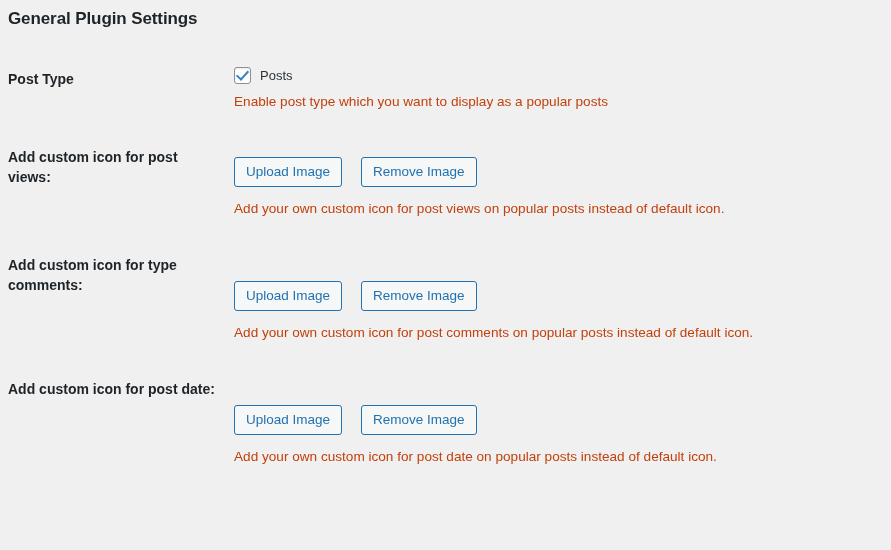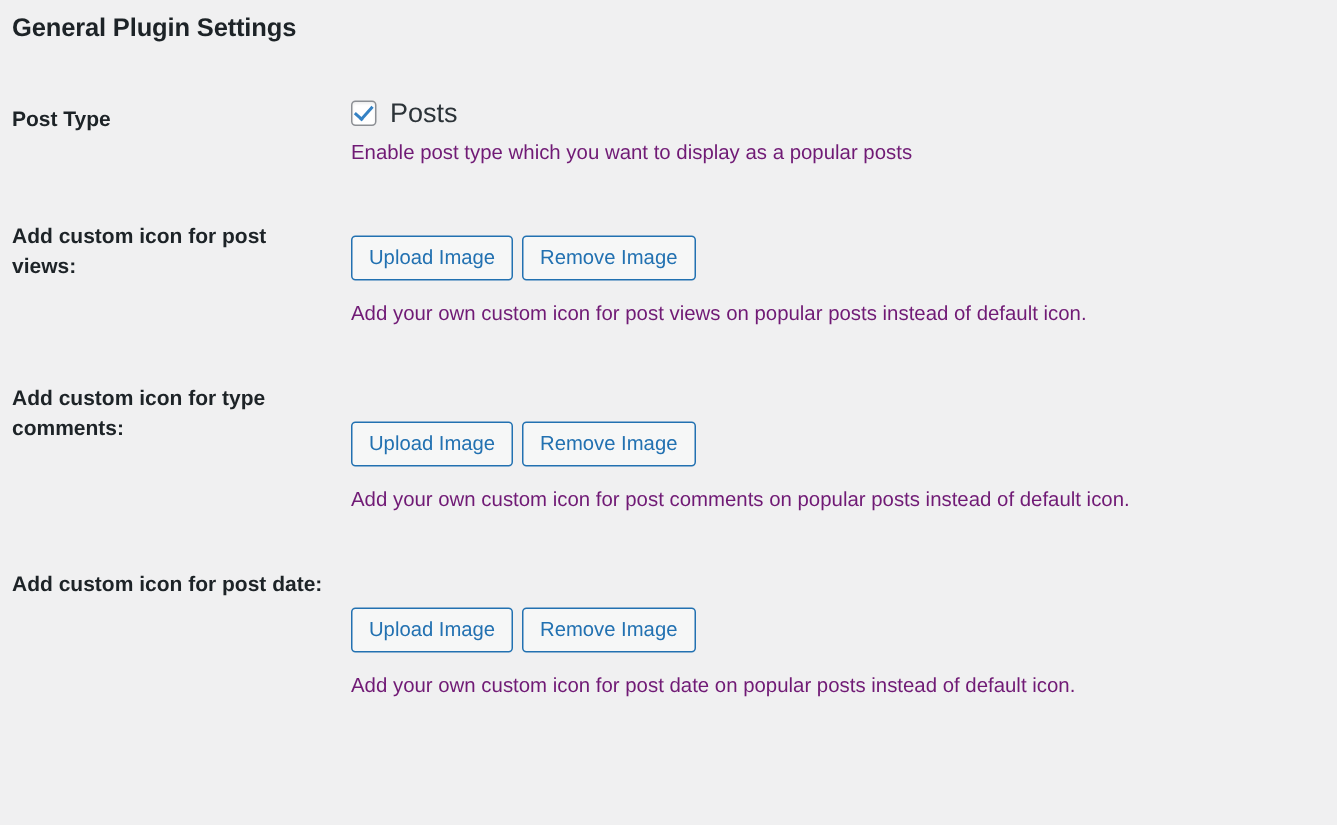--- a/index.html
+++ b/index.html
@@ -85,29 +85,29 @@
     position: absolute;
     left: 4px;
     top: 0px;
     width: 5px;
     height: 10px;
     border: solid #3582c4;
     border-width: 0 2.4px 2.4px 0;
     transform: rotate(42deg);
   }
   .cb-label {
-    font-size: 18px;
+    font-size: 13px;
     color: #2c3338;
     line-height: 19px;
   }
 
   
   .btn-row {
     display: flex;
-    gap: 6px;
+    gap: 19px;
     align-items: center;
   }
   .btn {
     box-sizing: border-box;
     display: inline-flex;
     align-items: center;
     justify-content: center;
     height: 30px;
     padding: 0 11px;
     background: #f6f7f7;
@@ -117,21 +117,21 @@
     font-family: "Liberation Sans", sans-serif;
     font-size: 13.5px;
     line-height: 28px;
     white-space: nowrap;
     cursor: pointer;
   }
 
   
   .desc {
     font-size: 13.6px;
-    color: #701a75;
+    color: #c2410c;
     line-height: 18px;
     margin-top: 8px;
   }
 
   .desc-under-buttons {
     margin-top: 13px;
   }
 </style>
 </head>
 <body>

